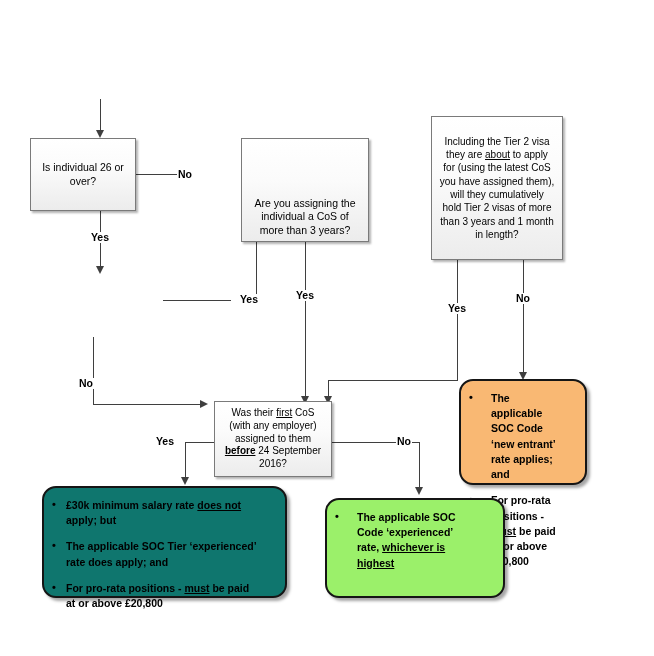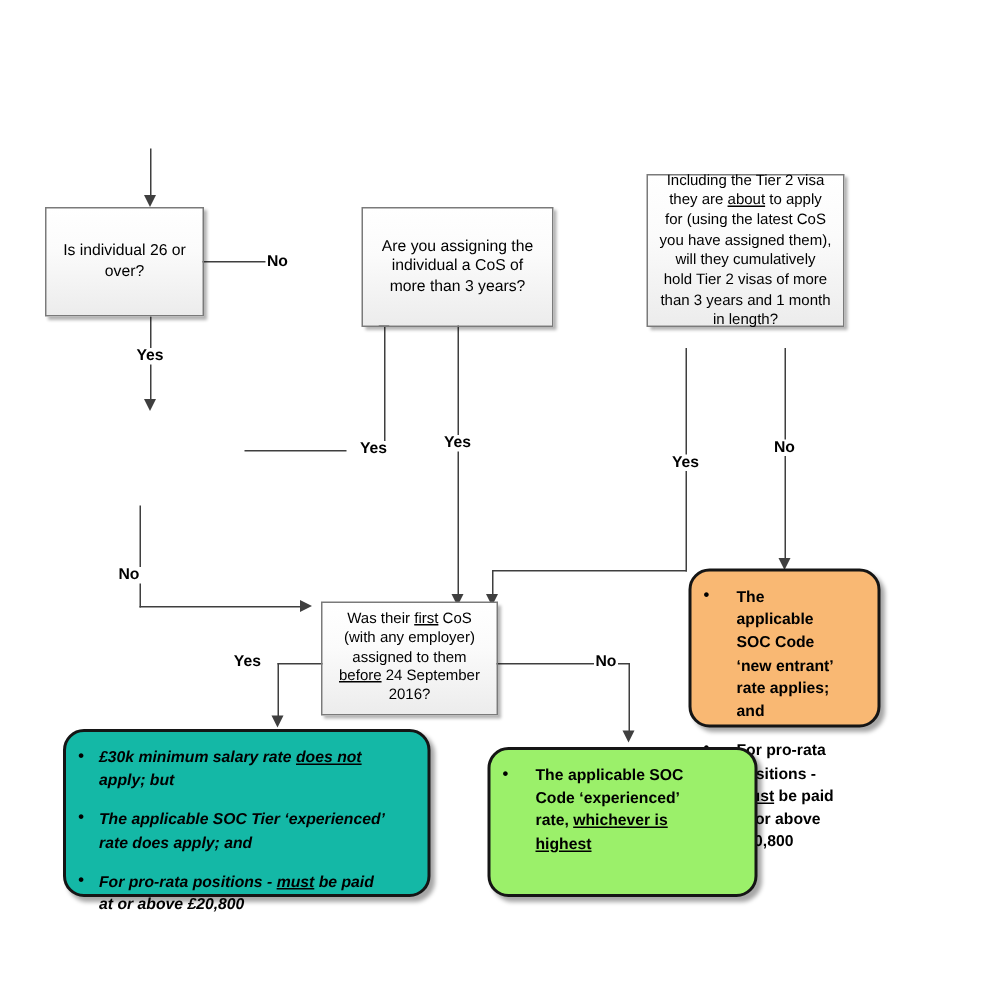--- a/index.html
+++ b/index.html
@@ -57,28 +57,28 @@
     margin:0 16px 11px 0;
   }
   .pill li:last-child{margin-bottom:0;}
   .pill li:before{
     content:"\2022";
     position:absolute;
     left:-14px;
     top:-1px;
     font-size:11px;
   }
-  .pill.blue{ background:#14b8a6;font-style:italic; }
+  .pill.blue{ background:#0f766e; }
   .pill.green{ background:#9bf06a; }
   .pill.orange{ background:#f9b873; }
   .pill.orange ul,.pill.green ul{padding-left:22px;}
   .pill.orange li:before,.pill.green li:before{left:-22px;}
 
   u{text-decoration:underline;}
-  .b{font-weight:normal;}
+  .b{font-weight:bold;}
 
   
   .ln{position:absolute;background:#3f3f3f;}
   .lnh{height:1.4px;}
   .lnv{width:1.4px;}
   .arrow{
     position:absolute;
     width:0;height:0;
   }
   .arrow.down{
@@ -160,25 +160,25 @@
   <div class="ln lnh" style="left:273px;top:442px;width:147px;"></div>
   <div class="ln lnv" style="left:419px;top:442px;height:48px;"></div>
   <div class="arrow down" style="left:415px;top:487px;"></div>
   <div class="elabel" style="left:404px;top:436px;transform:translate(-50%,0);">No</div>
 
 
   <div class="node rect" style="left:30px;top:138px;width:106px;height:73px;">
     <span>Is individual 26 or over?</span>
   </div>
 
-  <div class="node rect" style="left:241px;top:138px;width:128px;height:80px;">
+  <div class="node rect" style="left:241px;top:138px;width:128px;height:104px;align-items:flex-end;">
     <span>Are you assigning the individual a CoS of more than 3 years?</span>
   </div>
 
-  <div class="node rect tall" style="left:431px;top:116px;width:132px;height:102px;">
+  <div class="node rect tall" style="left:431px;top:116px;width:132px;height:144px;">
     <span>
       <span>Including the Tier 2 visa</span><br>
       <span>they are </span><u>about</u><span> to apply</span><br>
       <span>for (using the latest CoS</span><br>
       <span>you have assigned them),</span><br>
       <span>will they cumulatively</span><br>
       <span>hold Tier 2 visas of  more</span><br>
       <span>than 3 years and 1 month</span><br>
       <span>in length?</span>
     </span>

